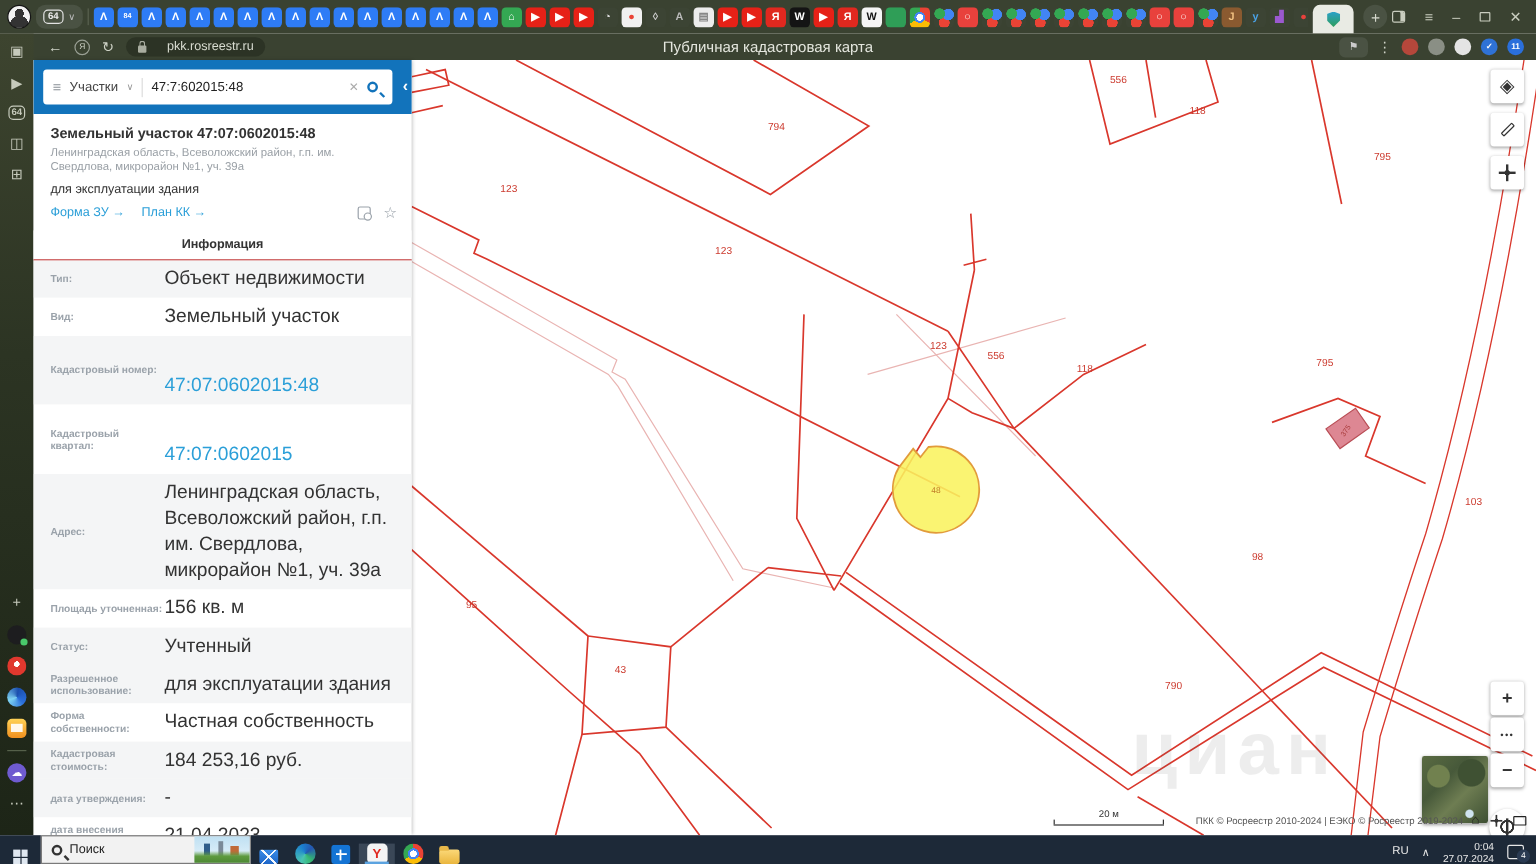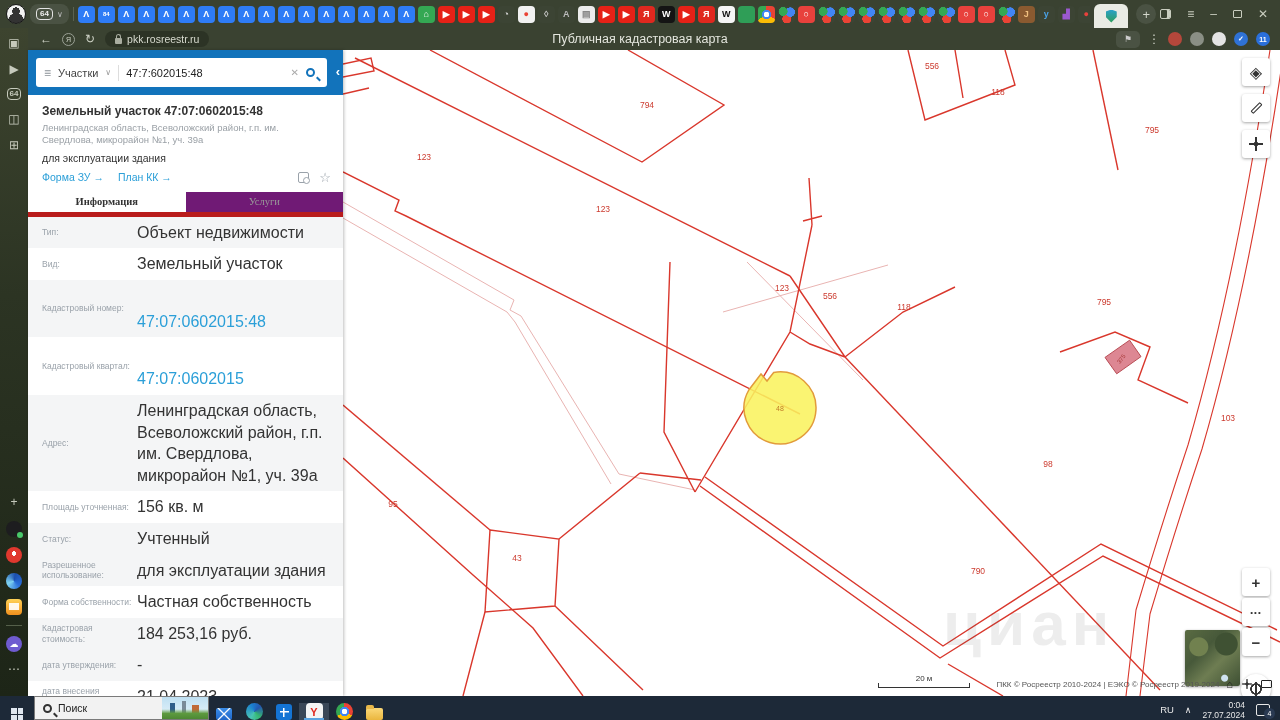--- a/index.html
+++ b/index.html
@@ -41,21 +41,21 @@
   .ic-panels { width:11px; height:10px; border:1px solid #c9cdbf; border-radius:2px;
     box-shadow:inset -3px 0 0 #c9cdbf; }
   .ic-restore { width:9px; height:8px; border:1px solid #c9cdbf; border-radius:1px; }
 
   #addrbar { position:absolute; left:0; top:28px; width:1280px; height:22px; background:var(--chrome-dark);
     display:flex; align-items:center; padding:0 10px 0 40px; gap:10px; }
   #addrbar .t { color:#cfd3c7; font-size:12px; }
   .ya-circ { width:13px; height:13px; border:1px solid #9aa095; border-radius:50%; color:#cfd3c7;
     font-size:7px; display:flex; align-items:center; justify-content:center; }
   .urlpill { height:16px; background:#2c3325; border-radius:9px; display:flex; align-items:center;
-    gap:5px; padding:0 10px; }
+    gap:17px; padding:0 10px; }
   .lock { width:7px; height:6px; background:#a9ada0; border-radius:1px; position:relative; margin-top:3px; }
   .lock::before { content:""; position:absolute; left:1px; top:-4px; width:3px; height:4px;
     border:1px solid #a9ada0; border-bottom:none; border-radius:3px 3px 0 0; }
   .url { color:#d8dbd0; font-size:10.5px; }
   #page-title { position:absolute; left:0; right:0; text-align:center; color:#e4e6de; font-size:12.5px; pointer-events:none; }
   #addr-right { margin-left:auto; display:flex; align-items:center; gap:8px; z-index:2; }
   .bm-pill { width:24px; height:17px; background:#4a5243; border-radius:5px; display:flex;
     align-items:center; justify-content:center; color:#ccc; font-size:9px; }
   .extdot { width:14px; height:14px; border-radius:50%; display:flex; align-items:center;
     justify-content:center; font-size:7px; font-weight:bold; color:#fff; }
@@ -100,27 +100,27 @@
   #p-title { font-size:12px; font-weight:bold; color:#333; margin-bottom:4px; }
   #p-addr { font-size:9.5px; color:#9aa0a6; line-height:1.3; margin-bottom:5px; }
   #p-usage { font-size:10.5px; color:#333; margin-bottom:7px; }
   #p-links { display:flex; align-items:center; gap:14px; margin-bottom:8px; }
   #p-links a { font-size:10.5px; color:var(--link); text-decoration:none; }
   #p-links .ricons { margin-left:auto; display:flex; gap:10px; align-items:center; }
   .plan-ic { width:11px; height:11px; border:1px solid #9aa2aa; border-radius:2px; position:relative; }
   .plan-ic::after { content:""; position:absolute; right:-2px; bottom:-2px; width:5px; height:5px;
     border:1px solid #9aa2aa; border-radius:50%; background:#fff; }
   .star-ic { color:#9aa2aa; font-size:13px; line-height:1; }
-  #ptabs { display:flex; height:25px; flex:none; background:#701a75; border-bottom:5px solid #b91c1c;font-family:Liberation Serif, serif; }
+  #ptabs { display:flex; height:25px; flex:none; background:#404040; border-bottom:1px solid #b91c1c; }
   .ptab { flex:1; display:flex; align-items:center; justify-content:center; font-size:10.5px; color:#999; }
   .ptab.active { background:#fff; color:#333; font-weight:bold; }
   #info-rows { flex:1; overflow:hidden; }
   .info-row { display:flex; padding:5px 12px 5px 14px; min-height:23px; align-items:center; }
   .info-row.alt { background:#f4f5f6; }
-  .info-label { width:95px; flex:none; font-size:8.5px; color:#9aa2aa; line-height:1.25; align-self:center; }
+  .info-label { width:95px; flex:none; font-size:8.5px; color:#9aa2aa; line-height:1.25; align-self:center;font-weight:bold; }
   .info-value { font-size:16px; color:#333; line-height:1.35; }
   .info-value.blue { color:var(--link);margin-top:26px; }
 
   
   #map { position:absolute; left:343px; top:50px; width:937px; height:646px; background:#fff; }
   #map svg { position:absolute; left:0; top:0; }
   .ctrl-col { position:absolute; display:flex; flex-direction:column; gap:8px; }
   .ctrl-btn { width:28px; height:28px; background:#fff; border-radius:3px; box-shadow:0 1px 3px rgba(0,0,0,.35);
     display:flex; align-items:center; justify-content:center; color:#333; }
   .ctrl-btn.txt { font-size:15px; font-weight:bold; }
@@ -332,21 +332,20 @@
       <a href="#">Форма ЗУ →</a>
       <a href="#">План КК →</a>
       <span class="ricons">
         <span class="plan-ic"></span>
         <span class="star-ic">☆</span>
       </span>
     </div>
   </div>
   <div id="ptabs">
       <div class="ptab active">Информация</div>
-      <div class="ptab">Услуги</div>
     </div>
   <div id="info-rows">
       <div class="info-row alt">
         <div class="info-label">Тип:</div>
         <div class="info-value">Объект недвижимости</div>
       </div>
       <div class="info-row">
         <div class="info-label">Вид:</div>
         <div class="info-value">Земельный участок</div>
       </div>

